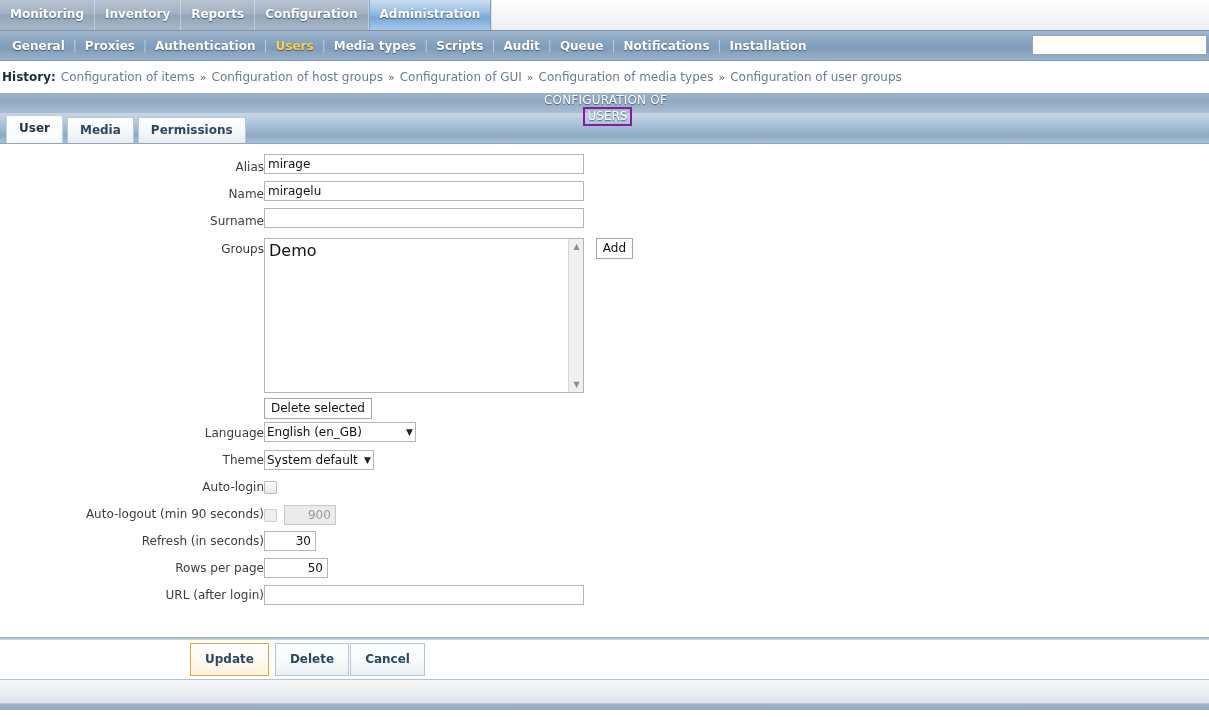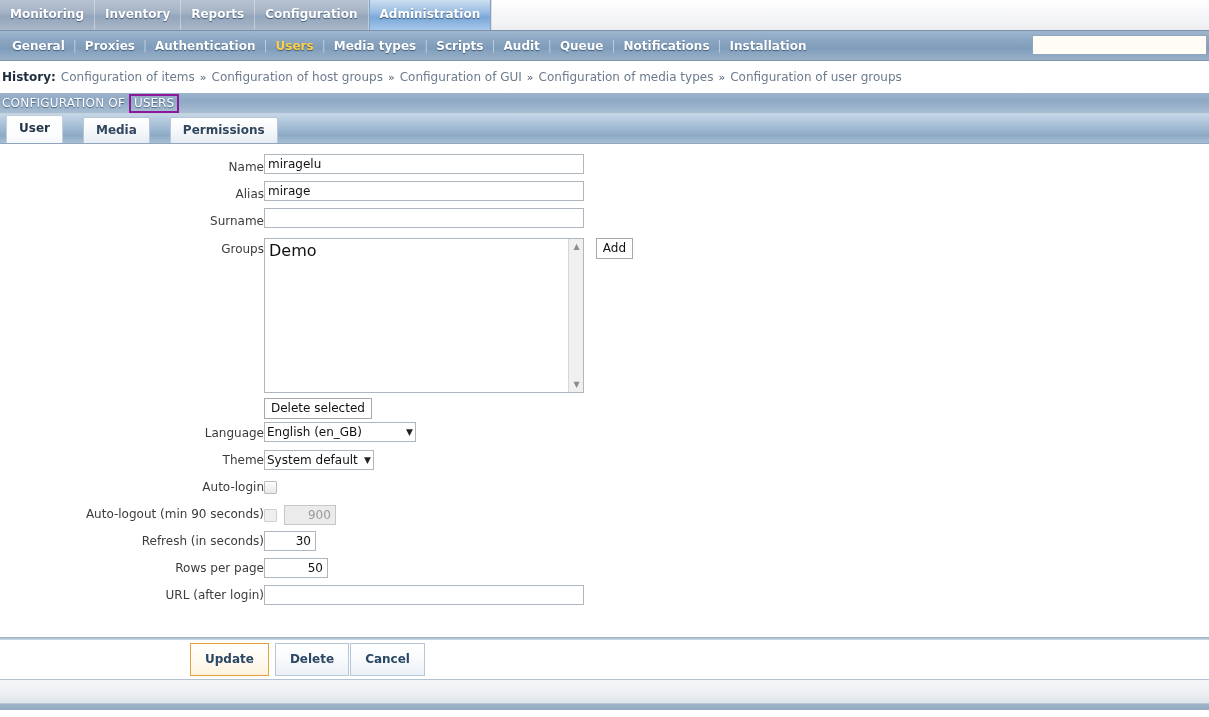--- a/index.html
+++ b/index.html
@@ -111,20 +111,21 @@
   .history-arrow { color: #4a5a6b; margin: 0 5px; font-size: 11px; }
 
   
   .titlebar {
     height: 21px;
     background: linear-gradient(to bottom, #9cb3cb 0%, #8fa8c3 40%, #a8bed3 100%);
     display: flex;
     align-items: center;
     padding-left: 2px;
     border-bottom: 1px solid #c6d2de;
+    flex-direction: column;
   }
   .titlebar-text {
     font-size: 12px;
     color: #ffffff;
     text-shadow: 0 1px 1px rgba(50,75,105,.8);
     letter-spacing: .2px;
   }
   .titlebar-editable {
     font-size: 12px;
     color: #ffffff;
@@ -146,21 +147,21 @@
     border-bottom: 1px solid #8fa6bd;
   }
   .tab {
     font-size: 12px;
     font-weight: bold;
     color: #31475f;
     background: linear-gradient(to bottom, #ffffff 0%, #f3f6f9 60%, #e6ecf2 100%);
     border: 1px solid #b7c6d5;
     border-bottom: none;
     padding: 5px 12px 6px 12px;
-    margin-right: 20px;
+    margin-right: 4px;
     border-radius: 2px 2px 0 0;
     cursor: pointer;
     user-select: none;
     line-height: 14px;
   }
   .tab.active {
     background: linear-gradient(to bottom, #ffffff 0%, #fbfcfe 70%, #f4f8fb 100%);
     color: #223648;
     padding-bottom: 8px;
     border-color: #c3d0dc;
@@ -383,29 +384,29 @@
 <div class="tabbar">
   <div class="tab active">User</div>
   <div class="tab">Media</div>
   <div class="tab">Permissions</div>
 </div>
 
 <div class="formwrap">
 <table class="form">
   <tbody>
         <tr>
+    <td class="lab">Alias</td>
+    <td class="fld">
+      <input class="txt" type="text" value="mirage" style="">
+    </td>
+  </tr>
+  <tr>
     <td class="lab">Name</td>
     <td class="fld">
       <input class="txt" type="text" value="miragelu" style="">
-    </td>
-  </tr>
-  <tr>
-    <td class="lab">Alias</td>
-    <td class="fld">
-      <input class="txt" type="text" value="mirage" style="">
     </td>
   </tr>
   <tr>
     <td class="lab">Surname</td>
     <td class="fld">
       <input class="txt" type="text" value="" style="">
     </td>
   </tr>
   <tr>
     <td class="lab" style="line-height:20px; padding-top:4px;">Groups</td>

